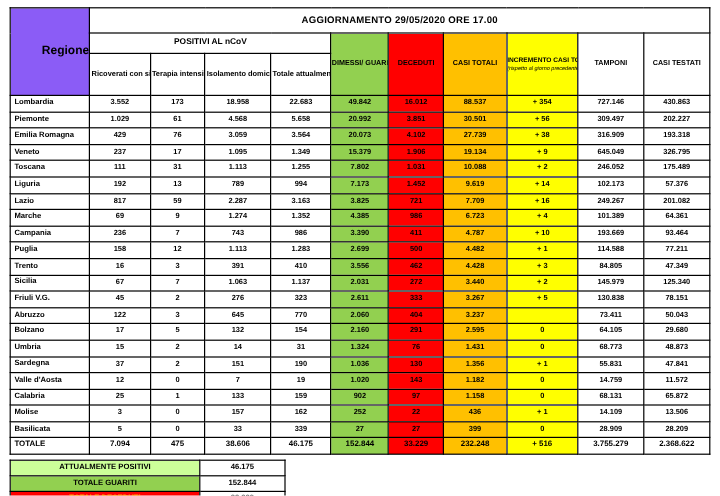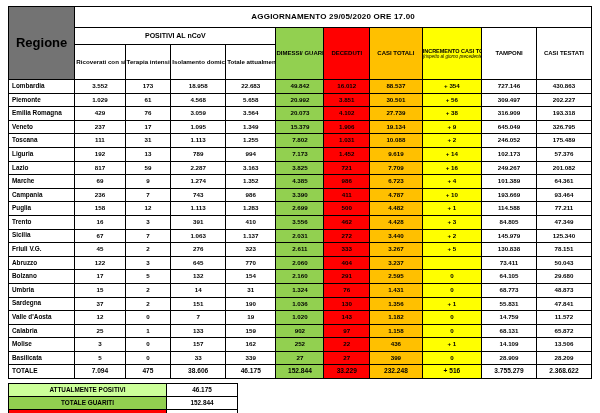--- a/index.html
+++ b/index.html
@@ -50,23 +50,24 @@
   }
   .hdr-sub{
     background:#ffffff;
     font-size:6.2px;
     height:34px;
     font-weight:bold;
     line-height:1.18;
     padding:0 1px;
   }
   .reg-head{
-    background:#737373;
-    font-size:13px;
-    font-weight:bold;
+    background:#8b5cf6;
+    font-size:10px;
+    font-weight:bold;
+    text-align:right;
   }
   .c-dimessi{background:#92d050;}
   .c-decessi{background:#ff0000;color:#000;}
   .c-casi{background:#ffc000;}
   .c-incr{background:#ffff00;}
   .c-white{background:#ffffff;}
   .hdr-dimessi{background:#92d050;}
   .hdr-decessi{background:#ff0000;}
   .hdr-casi{background:#ffc000;}
   .hdr-incr{background:#ffff00;font-size:5.5px;line-height:1.1;}

